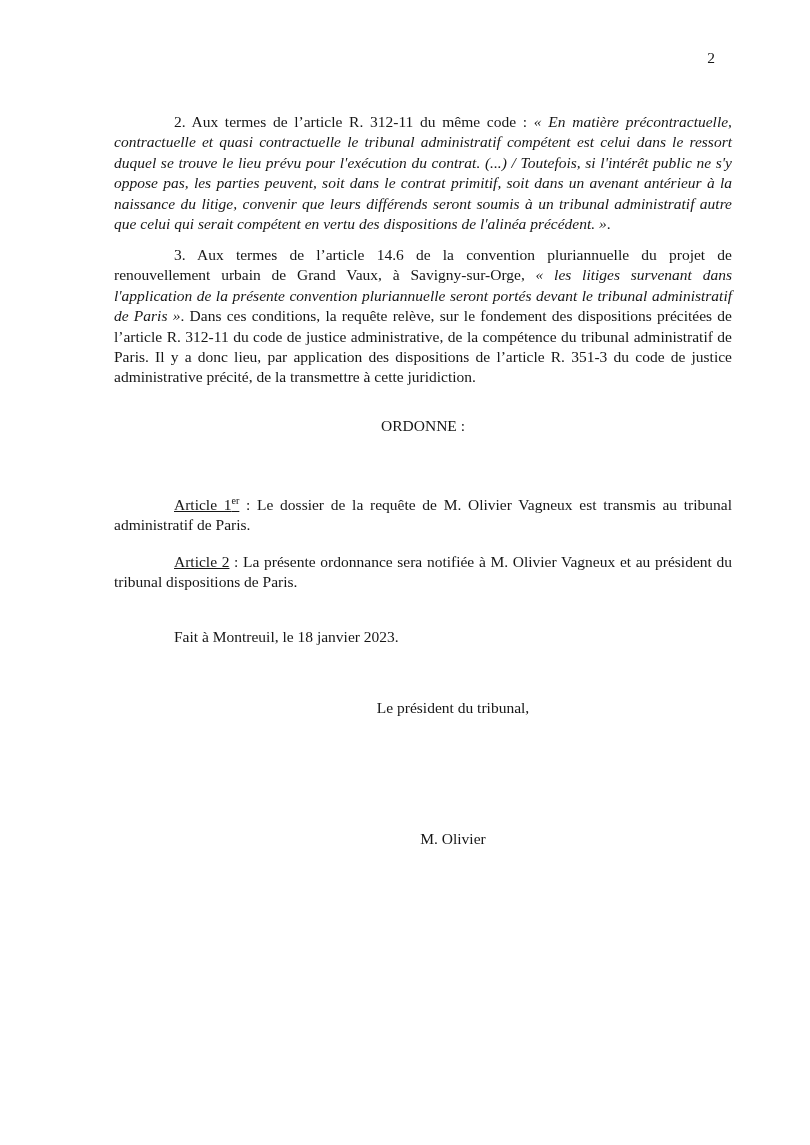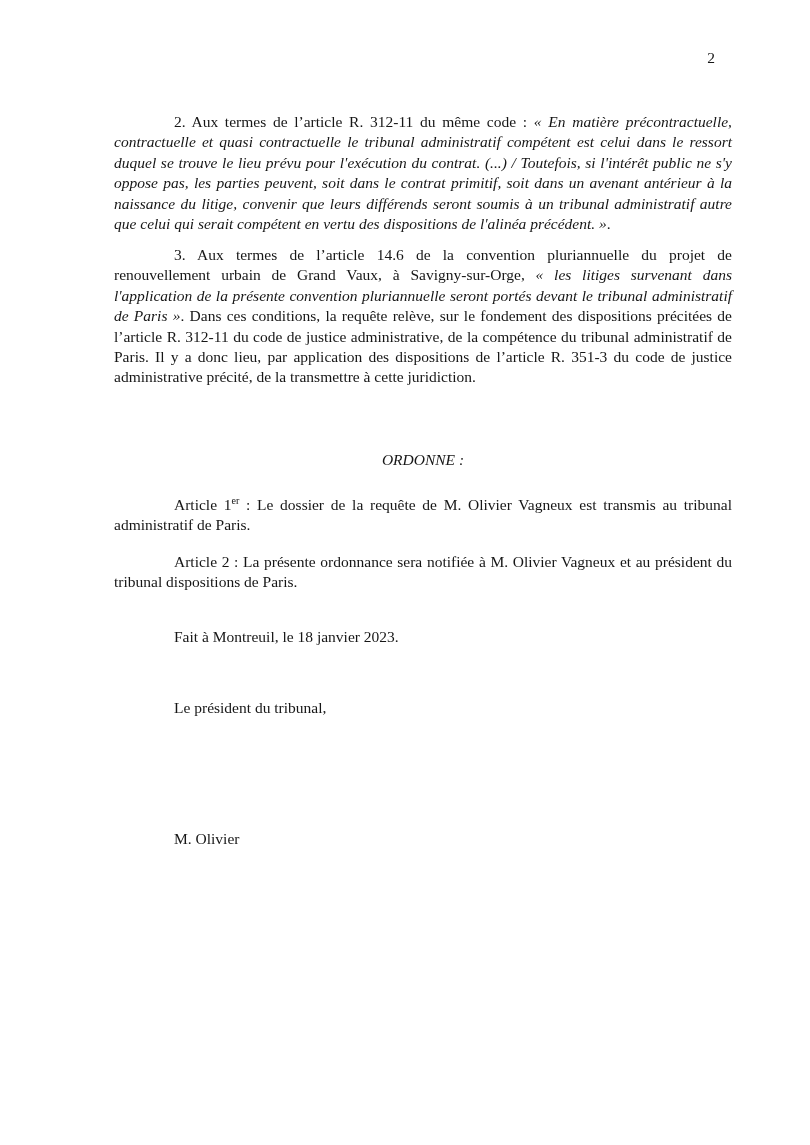--- a/index.html
+++ b/index.html
@@ -14,30 +14,30 @@
     line-height: 20.4px;
     margin: 0 auto;
     overflow: hidden;
   }
   .abs { position: absolute; left: 97px; width: 618px; }
   .pagenum { top: 48px; text-align: right; }
   .par { margin: 17px; }
   .justify { text-align: justify; text-indent: 60px; }
   .p2 { top: 95px; }
   .p3 { top: 228px; }
-  .ordonne { top: 433px; text-align: center; font-style: italic; }
+  .ordonne { top: 399px; text-align: center; }
   .a1 { top: 478px; }
   .a2 { top: 535px; }
   .fait { top: 610px; text-indent: 60px; }
-  .sigline { padding-left: 60px; box-sizing: border-box; }
+  .sigline { text-align: center; padding-left: 60px; box-sizing: border-box; }
   .president { top: 681px; }
   .signe { top: 758px; }
   .signame { top: 812px; }
   .q { font-style: italic; }
-  .u { }
+  .u { text-decoration: underline; }
   sup { font-size: 0.65em; line-height: 0; vertical-align: super; }
 </style>
 </head>
 <body>
 
 <div class="page">
 
   <div class="abs pagenum">2</div>
 
   <p class="abs par justify p2"><span>2. Aux termes de l’article R. 312-11 du même code : </span><span class="q">« En matière précontractuelle, contractuelle et quasi contractuelle le tribunal administratif compétent est celui dans le ressort duquel se trouve le lieu prévu pour l'exécution du contrat. (...) / Toutefois, si l'intérêt public ne s'y oppose pas, les parties peuvent, soit dans le contrat primitif, soit dans un avenant antérieur à la naissance du litige, convenir que leurs différends seront soumis à un tribunal administratif autre que celui qui serait compétent en vertu des dispositions de l'alinéa précédent. »</span><span>.</span></p>

